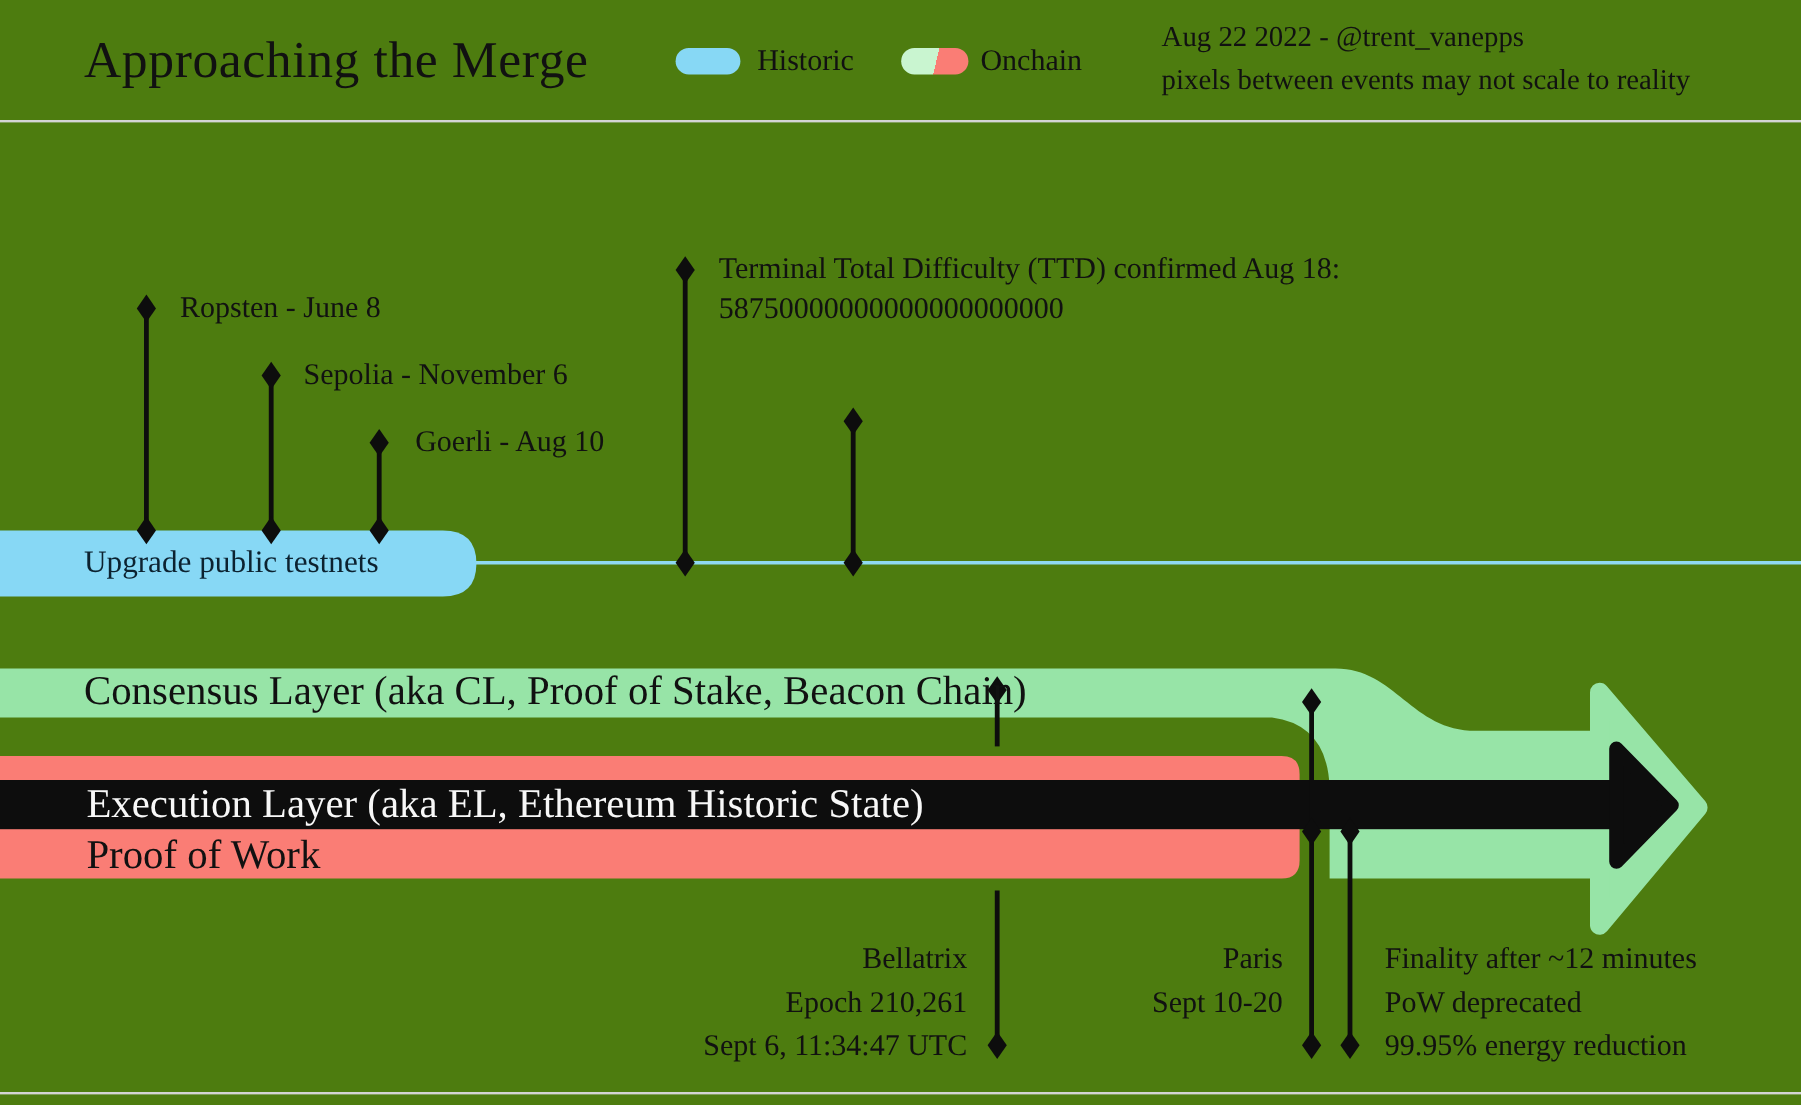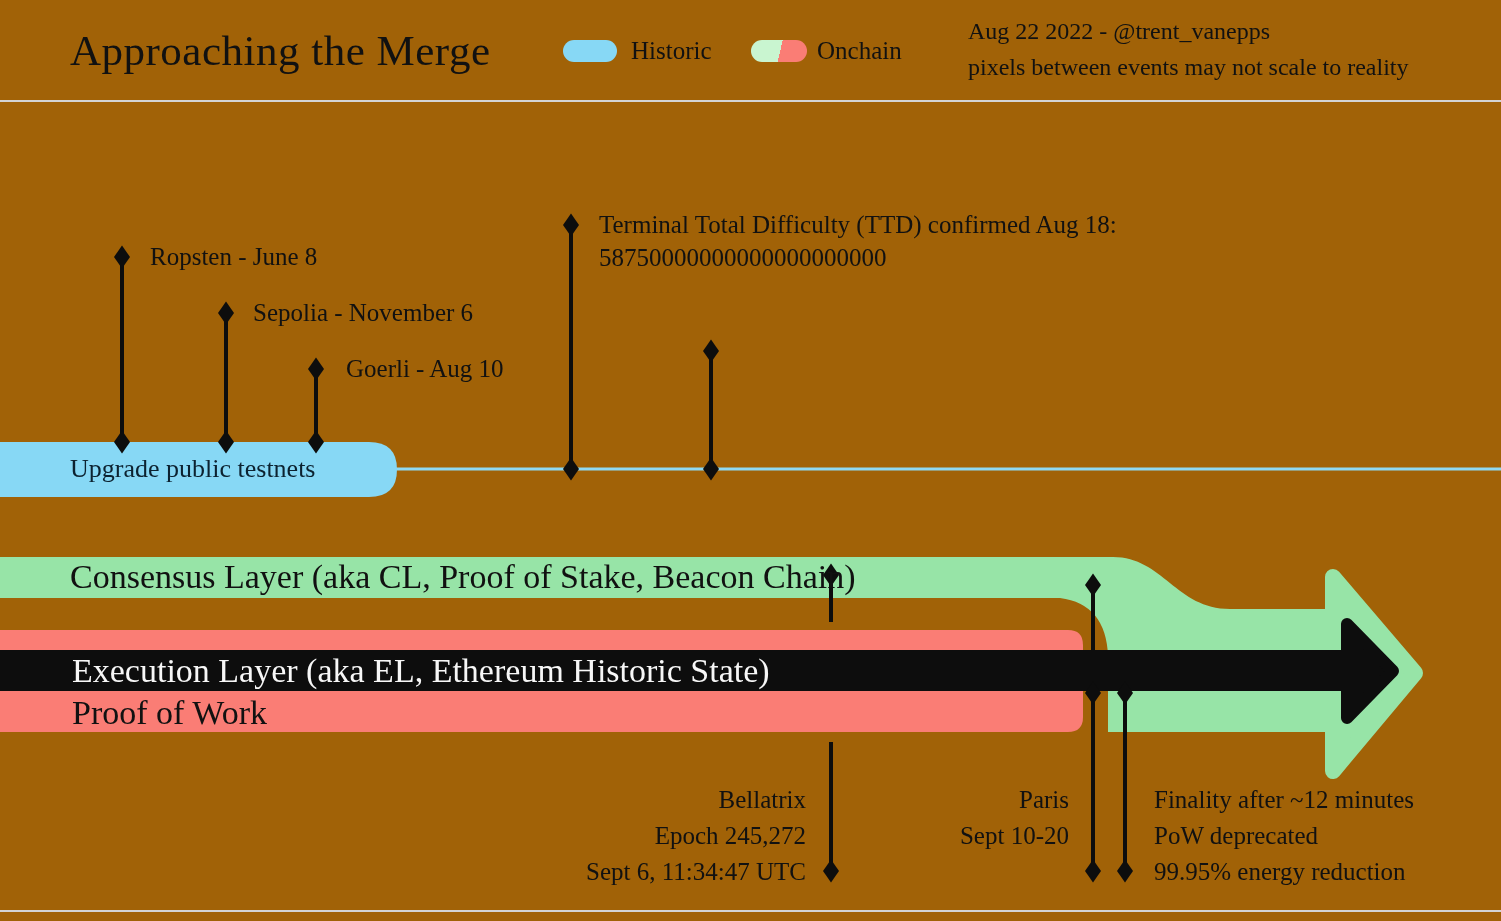--- a/index.html
+++ b/index.html
@@ -1,17 +1,17 @@
 <!DOCTYPE html>
 <html><head>
 <meta charset="utf-8">
 <style>
   html,body{margin:0;padding:0;background:#fff;}
   .stage{
-    position:relative;width:1501px;height:921px;background:#a16207;overflow:hidden;
+    position:relative;width:1501px;height:921px;background:#4d7c0f;overflow:hidden;
     font-family:"Liberation Serif","DejaVu Serif",serif;color:#111111;
   }
   .abs{position:absolute;}
   .page-title{
     left:70px;top:23px;font-size:43px;line-height:56px;font-weight:500;
     letter-spacing:0.5px;white-space:nowrap;
   }
   .divider{left:0;width:1501px;height:2px;background:#d4d4d4;}
   .divider.top{top:100px;}
   .divider.bottom{top:910px;}
@@ -108,21 +108,21 @@
   </div>
 
 
   <div class="lbl upgrade-label" style="left:70px;top:451px">Upgrade public testnets</div>
   <div class="lbl track-label" style="left:70px;top:559px">Consensus Layer (aka CL, Proof of Stake, Beacon Chain)</div>
   <div class="lbl track-label white" style="left:72px;top:653px">Execution Layer (aka EL, Ethereum Historic State)</div>
   <div class="lbl track-label" style="left:72px;top:695px">Proof of Work</div>
 
   <div class="lbl r" style="right:695px;top:782px">
     <div>Bellatrix</div>
-    <div>Epoch 245,272</div>
+    <div>Epoch 210,261</div>
     <div>Sept 6, 11:34:47 UTC</div>
   </div>
 
   <div class="lbl r" style="right:432px;top:782px">
     <div>Paris</div>
     <div>Sept 10-20</div>
   </div>
 
   <div class="lbl" style="left:1154px;top:782px">
     <div>Finality after ~12 minutes</div>

